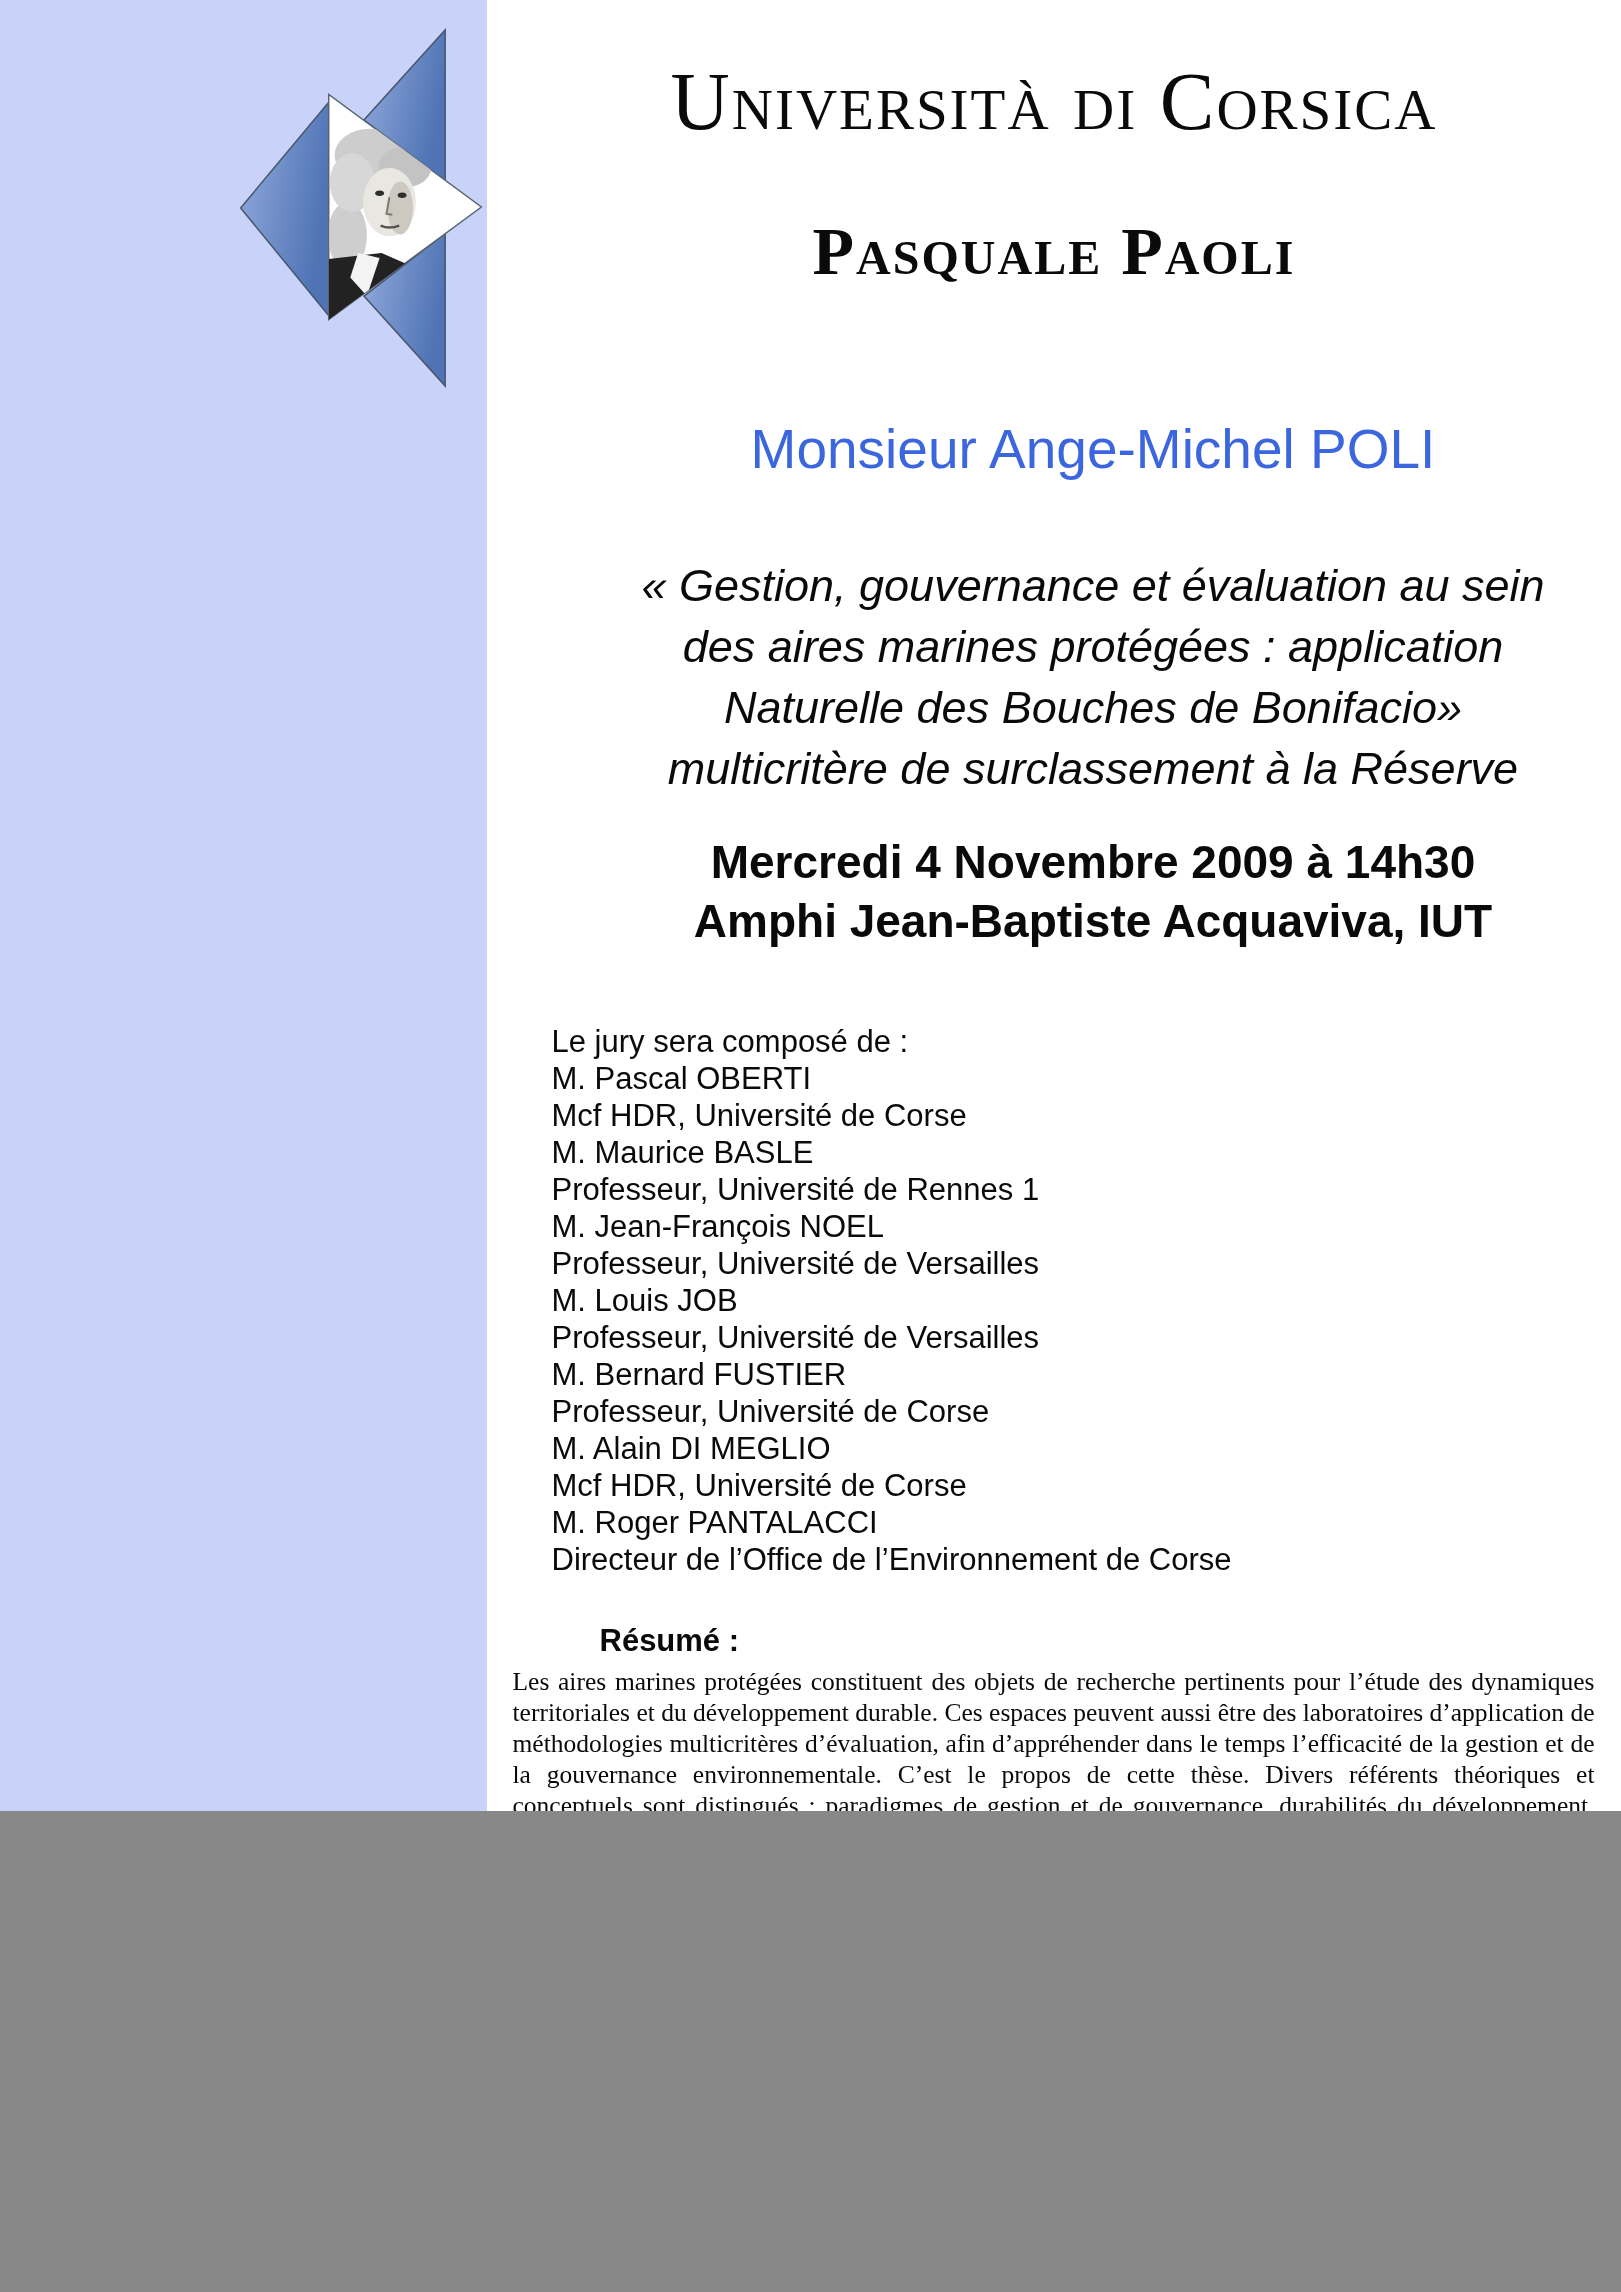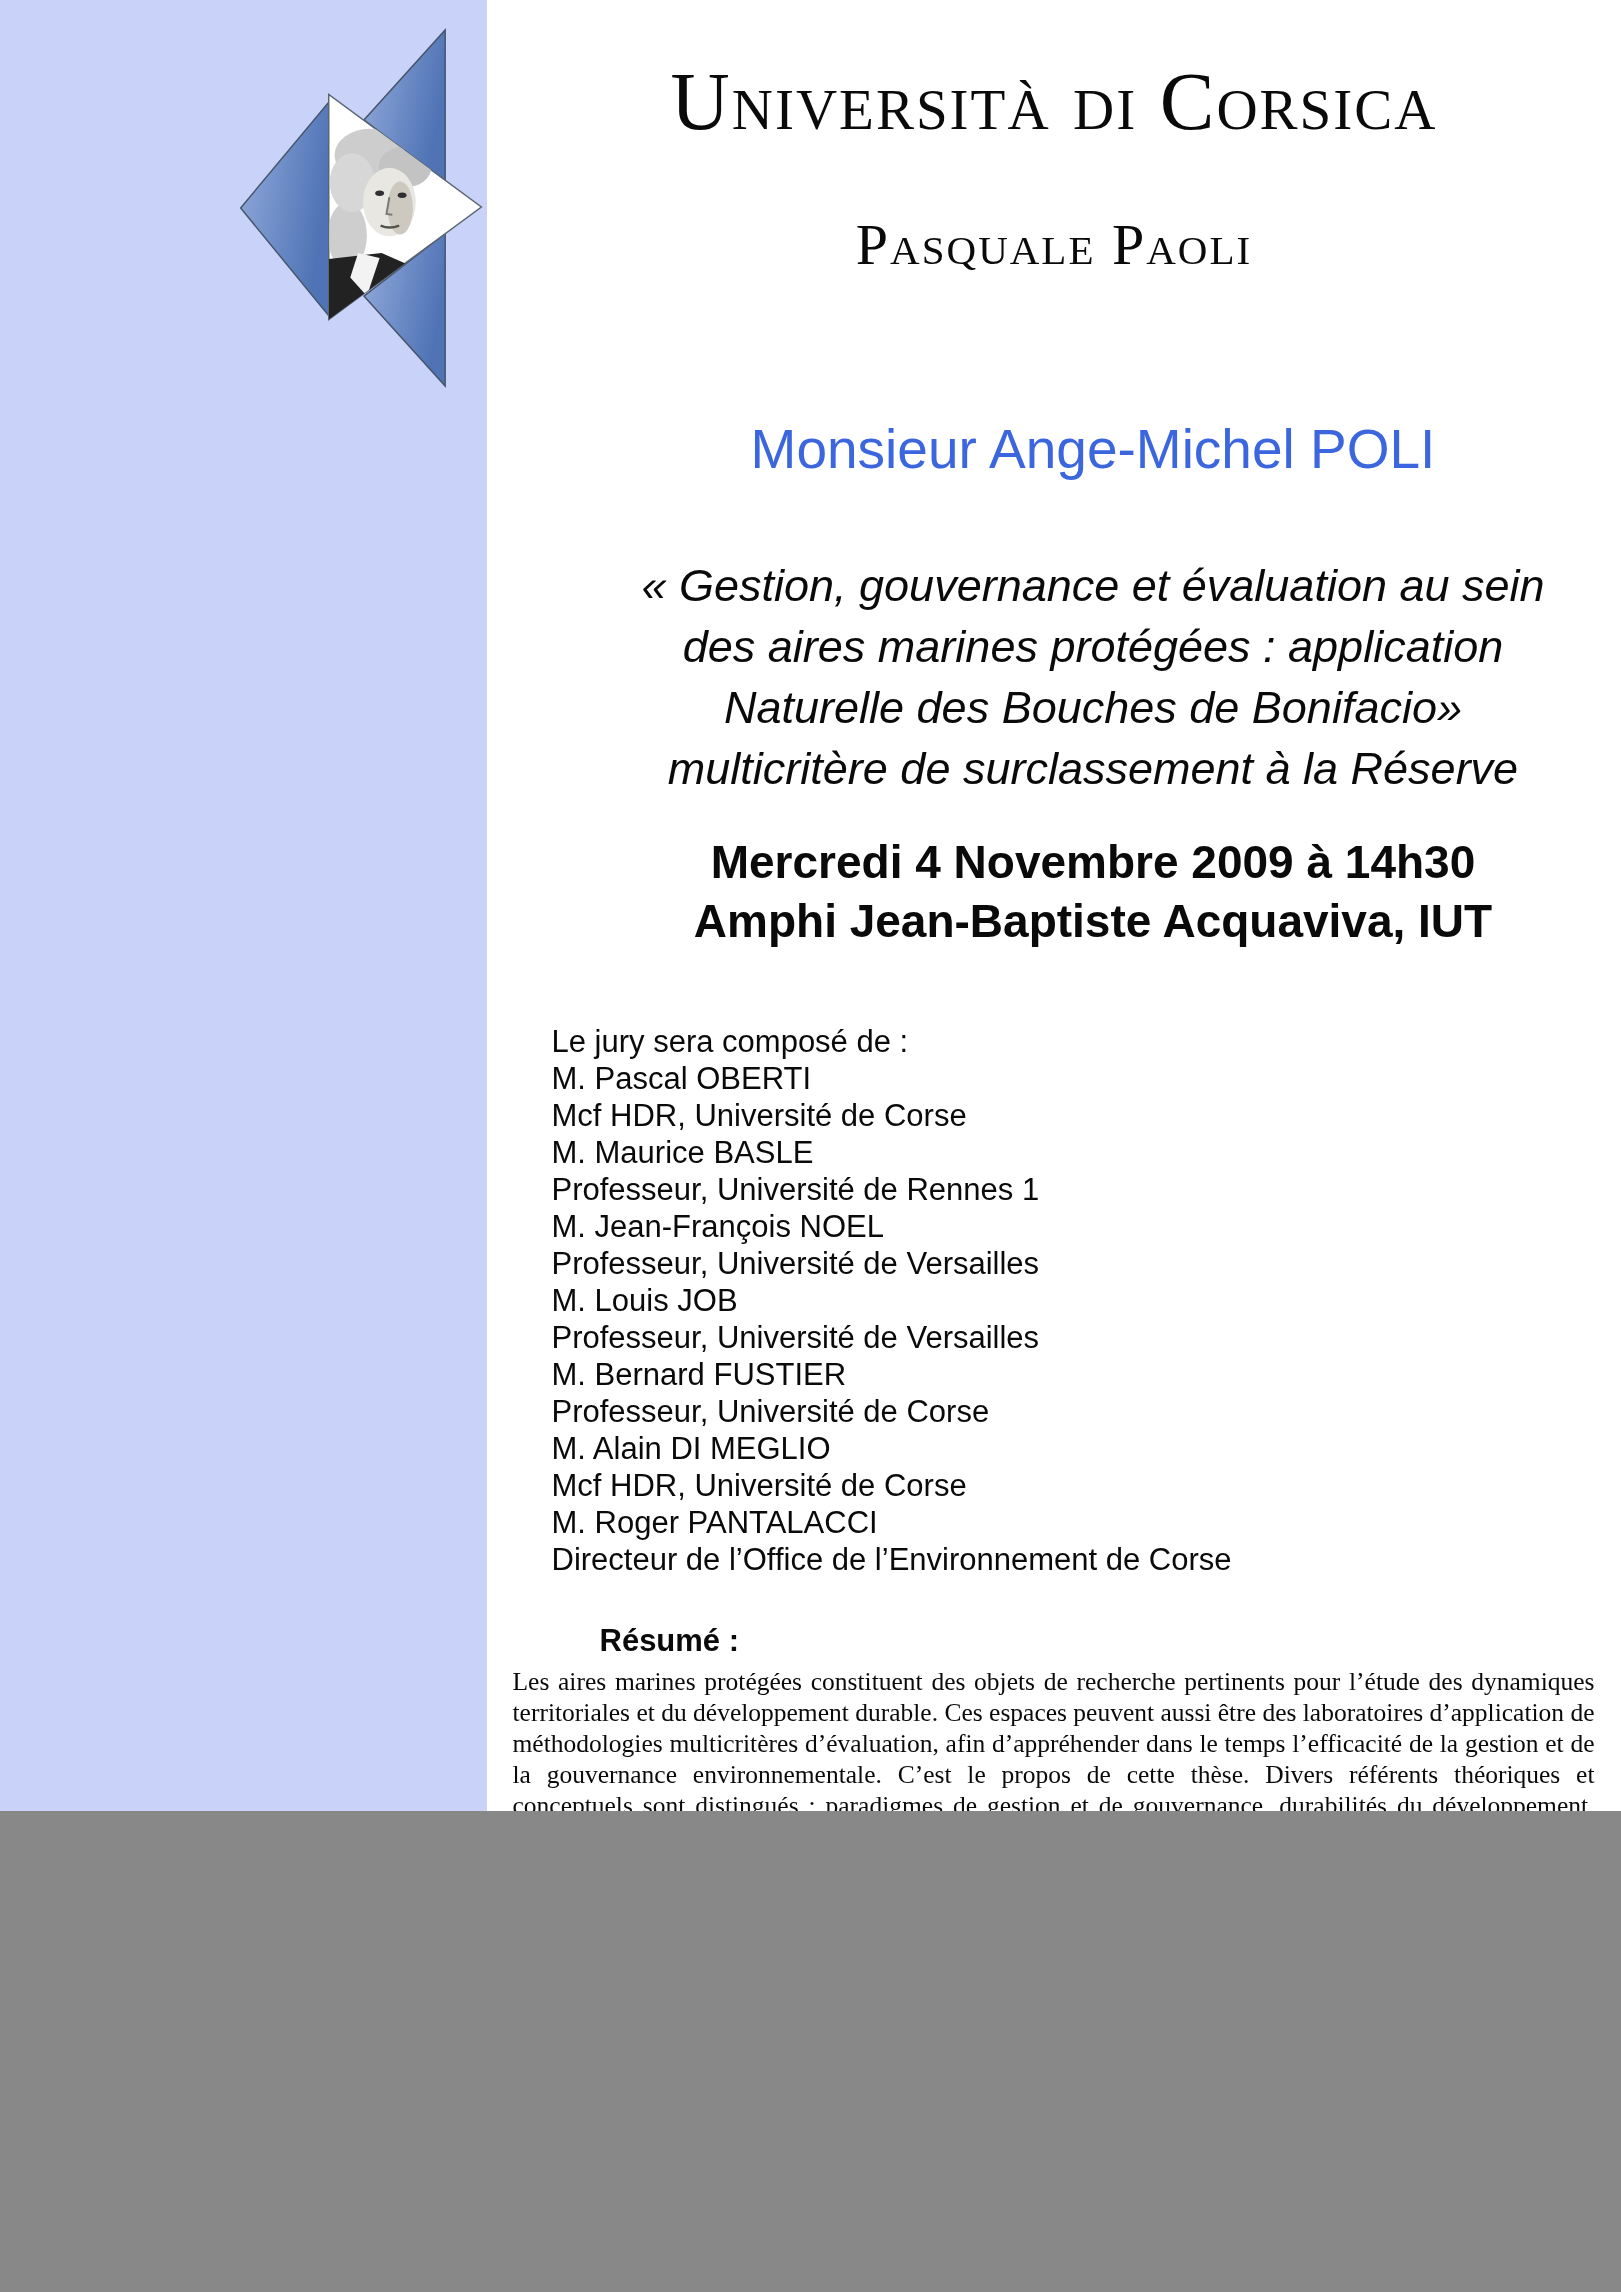--- a/index.html
+++ b/index.html
@@ -37,21 +37,21 @@
     position: absolute;
     left: 0; width: 1134px;
     text-align: center;
     font-family: "Liberation Serif", serif;
     font-variant: small-caps;
     color: var(--ink);
     letter-spacing: 2px;
     white-space: nowrap;
   }
   .uni-line1 { top: 55px; font-size: 82px; line-height: 1.15; }
-  .uni-line2 { top: 212px; font-size: 58px; line-height: 1.15; }
+  .uni-line2 { top: 212px; font-size: 68px; line-height: 1.15; font-weight: bold; }
   .sans { font-family: Liberation Sans, sans-serif; padding-left: 39px; }
   .centered-block {
     position: absolute;
     left: 0; width: 1134px;
     text-align: center;
     color: var(--ink);
     white-space: nowrap;
   }
   .monsieur {
     top: 416px;

